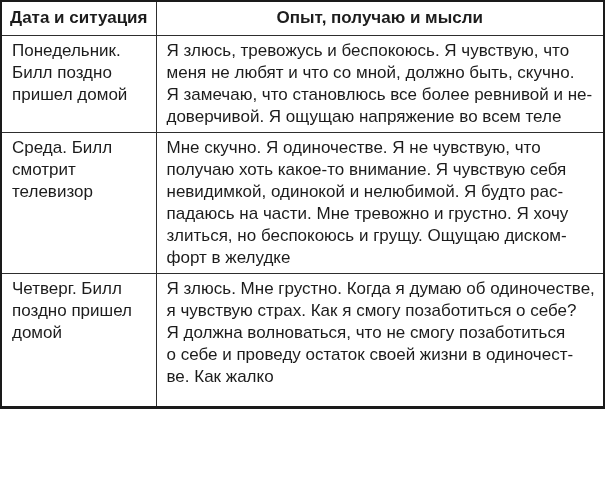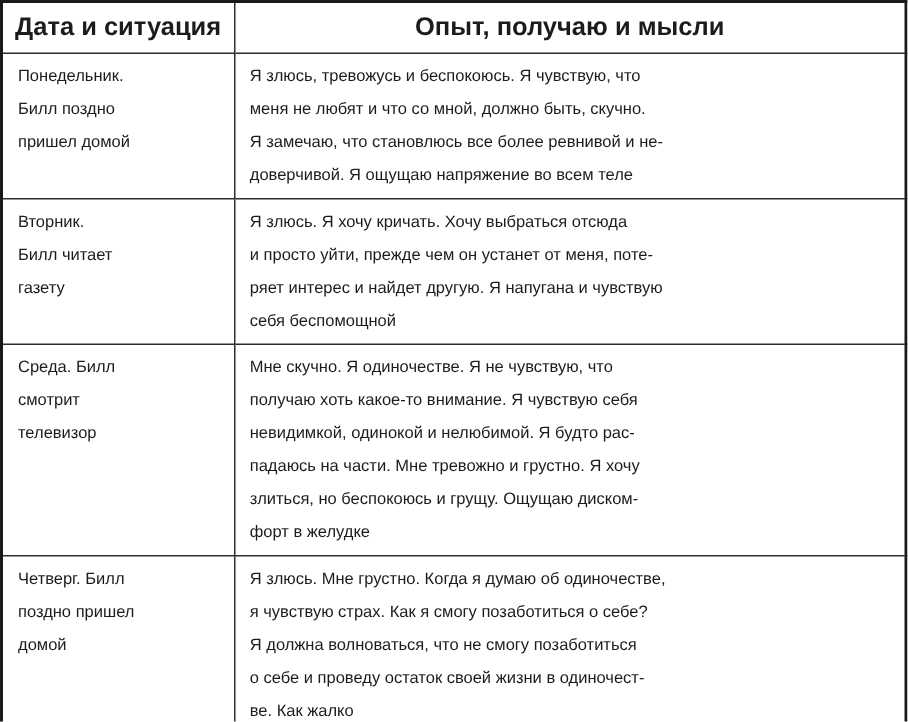--- a/index.html
+++ b/index.html
@@ -32,21 +32,21 @@
   table.feelings th {
     height: 34px;
     text-align: center;
     vertical-align: middle;
     font-weight: bold;
     font-size: 17px;
     padding: 2px 4px;
   }
   table.feelings td {
     vertical-align: top;
-    font-size: 11px;
+    font-size: 17px;
     line-height: 22px;
     white-space: pre-line;
     padding: 4px 3px 4px 10px;
   }
   td.exp { padding-left: 8px; }
   tbody tr:nth-child(1) { height: 96px; }
   tbody tr:nth-child(2) { height: 97px; }
   tbody tr:nth-child(3) { height: 134px; }
   tbody tr:nth-child(4) { height: 119px; }
 </style>
@@ -69,29 +69,20 @@
       <tr>
         <td class="sit">Понедельник.
 Билл поздно
 пришел домой</td>
         <td class="exp">Я злюсь, тревожусь и беспокоюсь. Я чувствую, что
 меня не любят и что со мной, должно быть, скучно.
 Я замечаю, что становлюсь все более ревнивой и не-
 доверчивой. Я ощущаю напряжение во всем теле</td>
       </tr>
       <tr>
-        <td class="sit">Вторник.
-Билл читает
-газету</td>
-        <td class="exp">Я злюсь. Я хочу кричать. Хочу выбраться отсюда
-и просто уйти, прежде чем он устанет от меня, поте-
-ряет интерес и найдет другую. Я напугана и чувствую
-себя беспомощной</td>
-      </tr>
-      <tr>
         <td class="sit">Среда. Билл
 смотрит
 телевизор</td>
         <td class="exp">Мне скучно. Я одиночестве. Я не чувствую, что
 получаю хоть какое-то внимание. Я чувствую себя
 невидимкой, одинокой и нелюбимой. Я будто рас-
 падаюсь на части. Мне тревожно и грустно. Я хочу
 злиться, но беспокоюсь и грущу. Ощущаю диском-
 форт в желудке</td>
       </tr>

